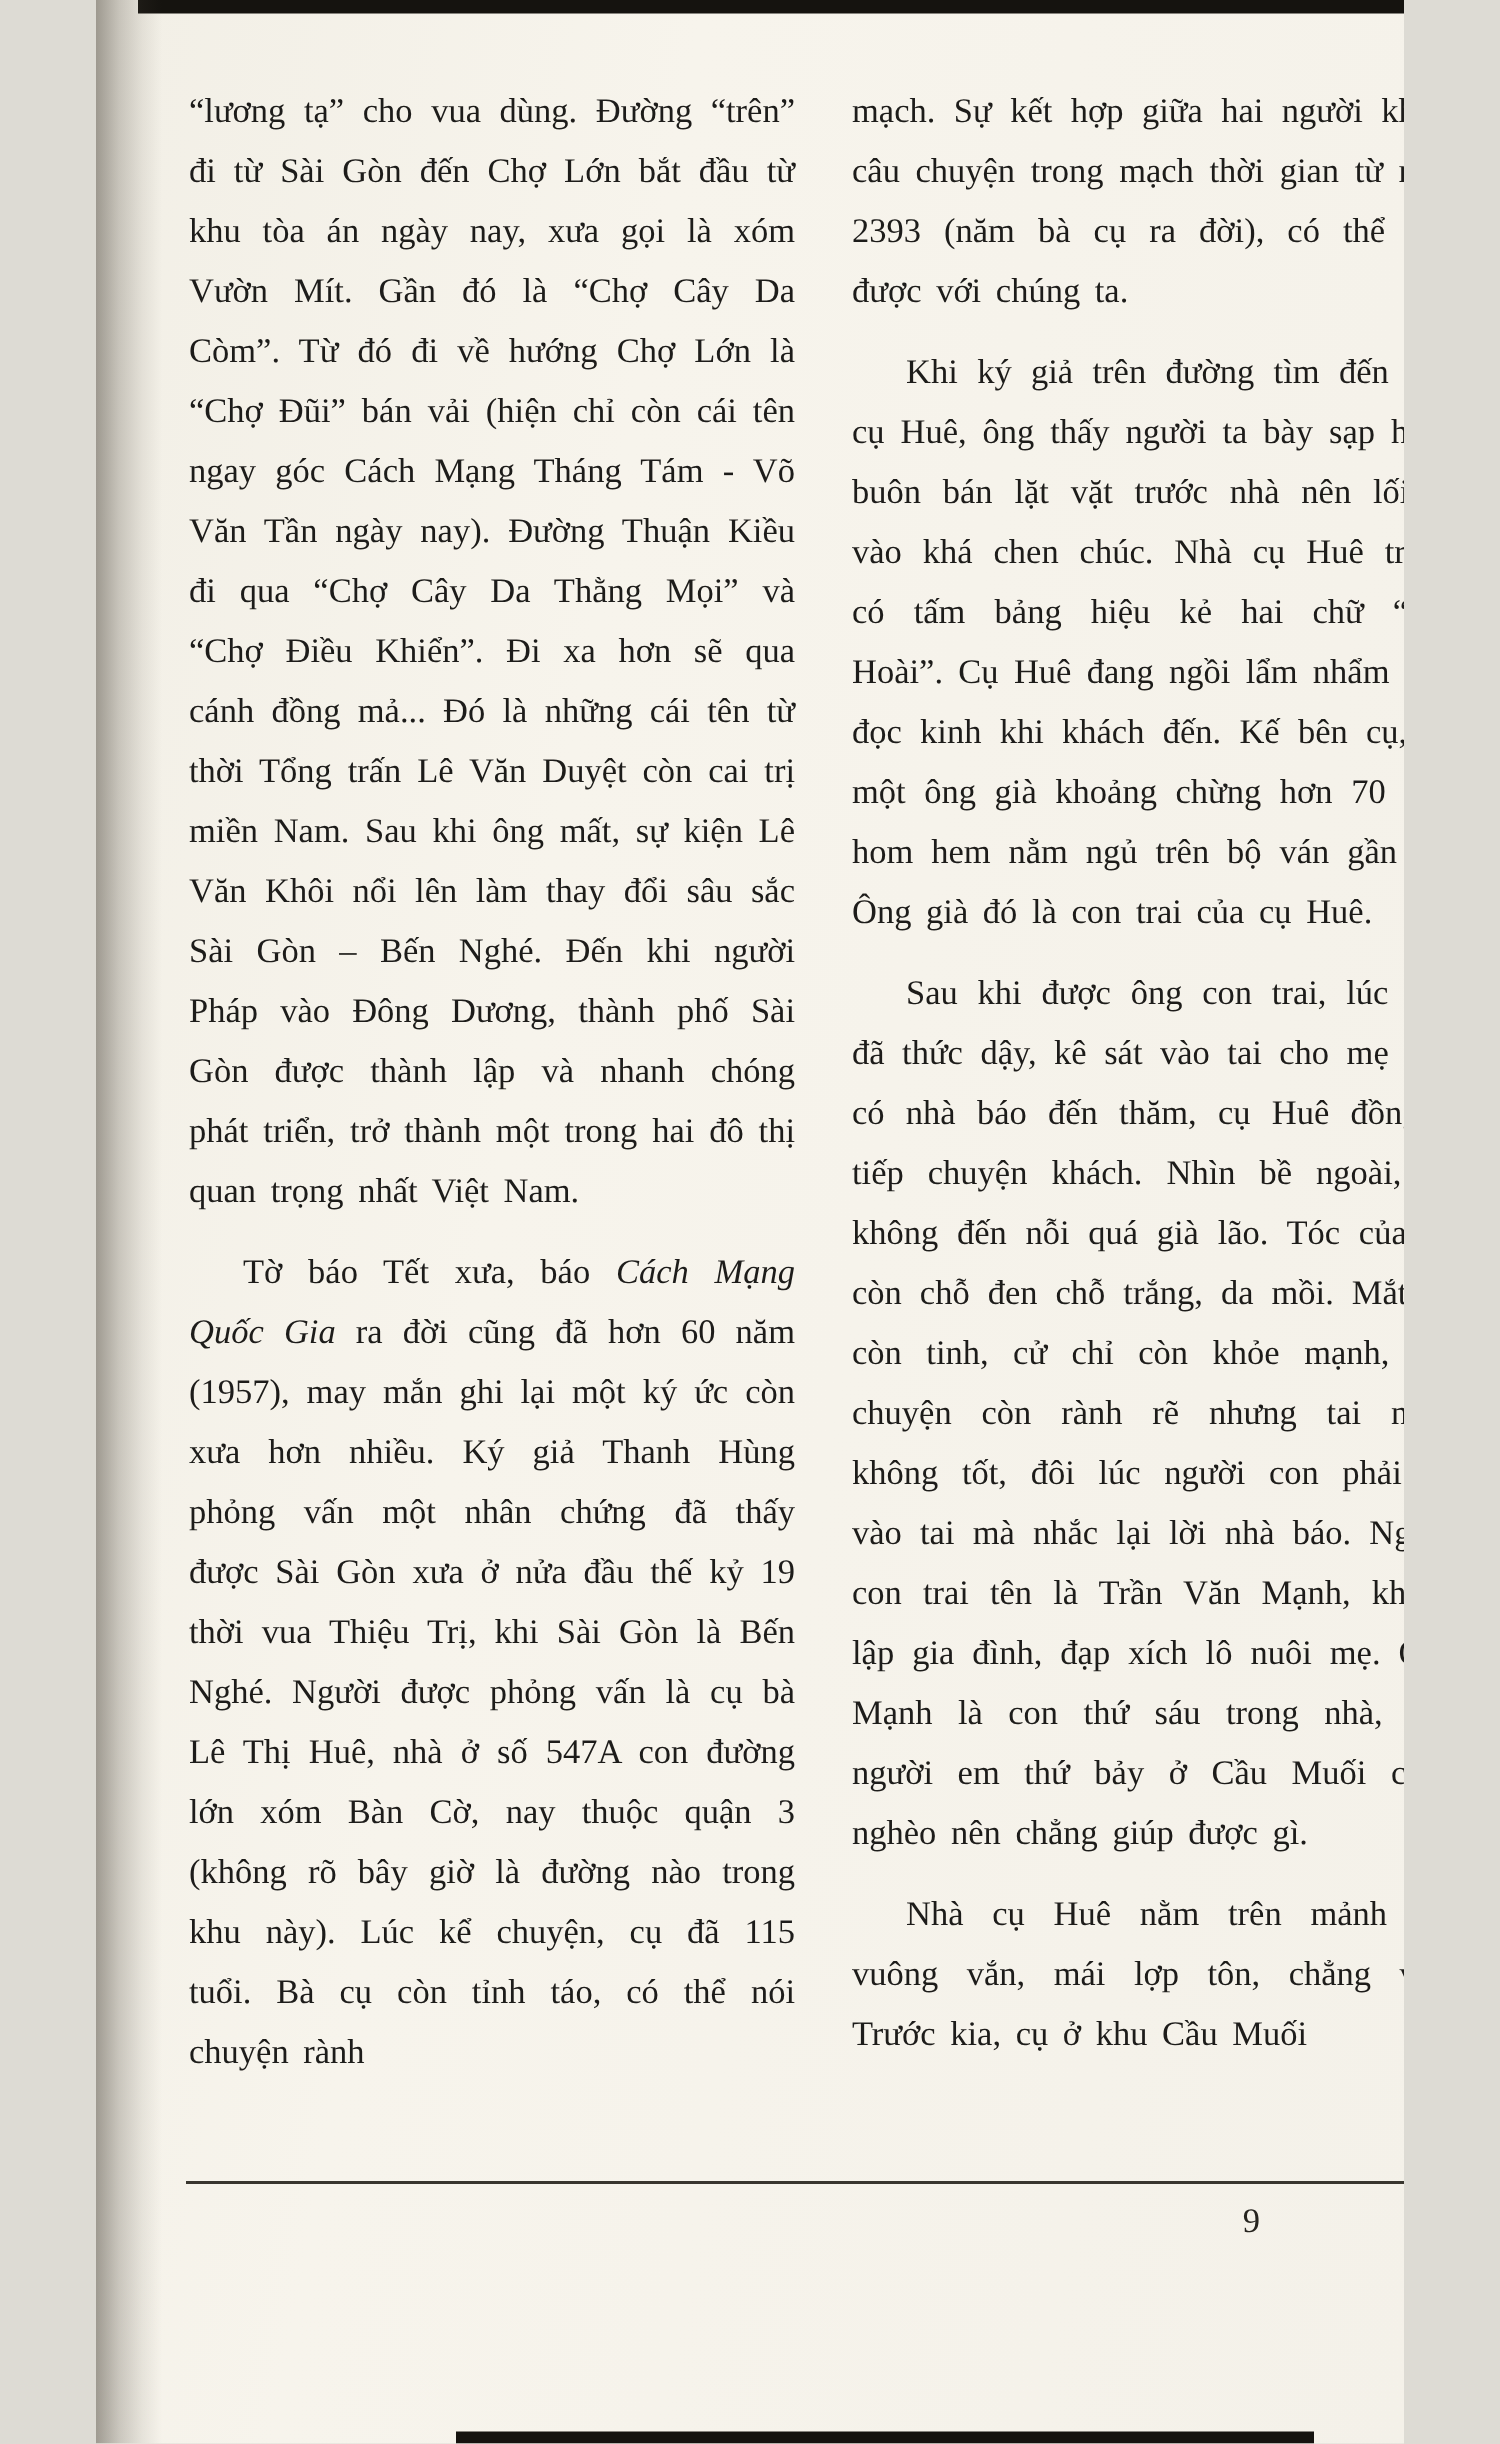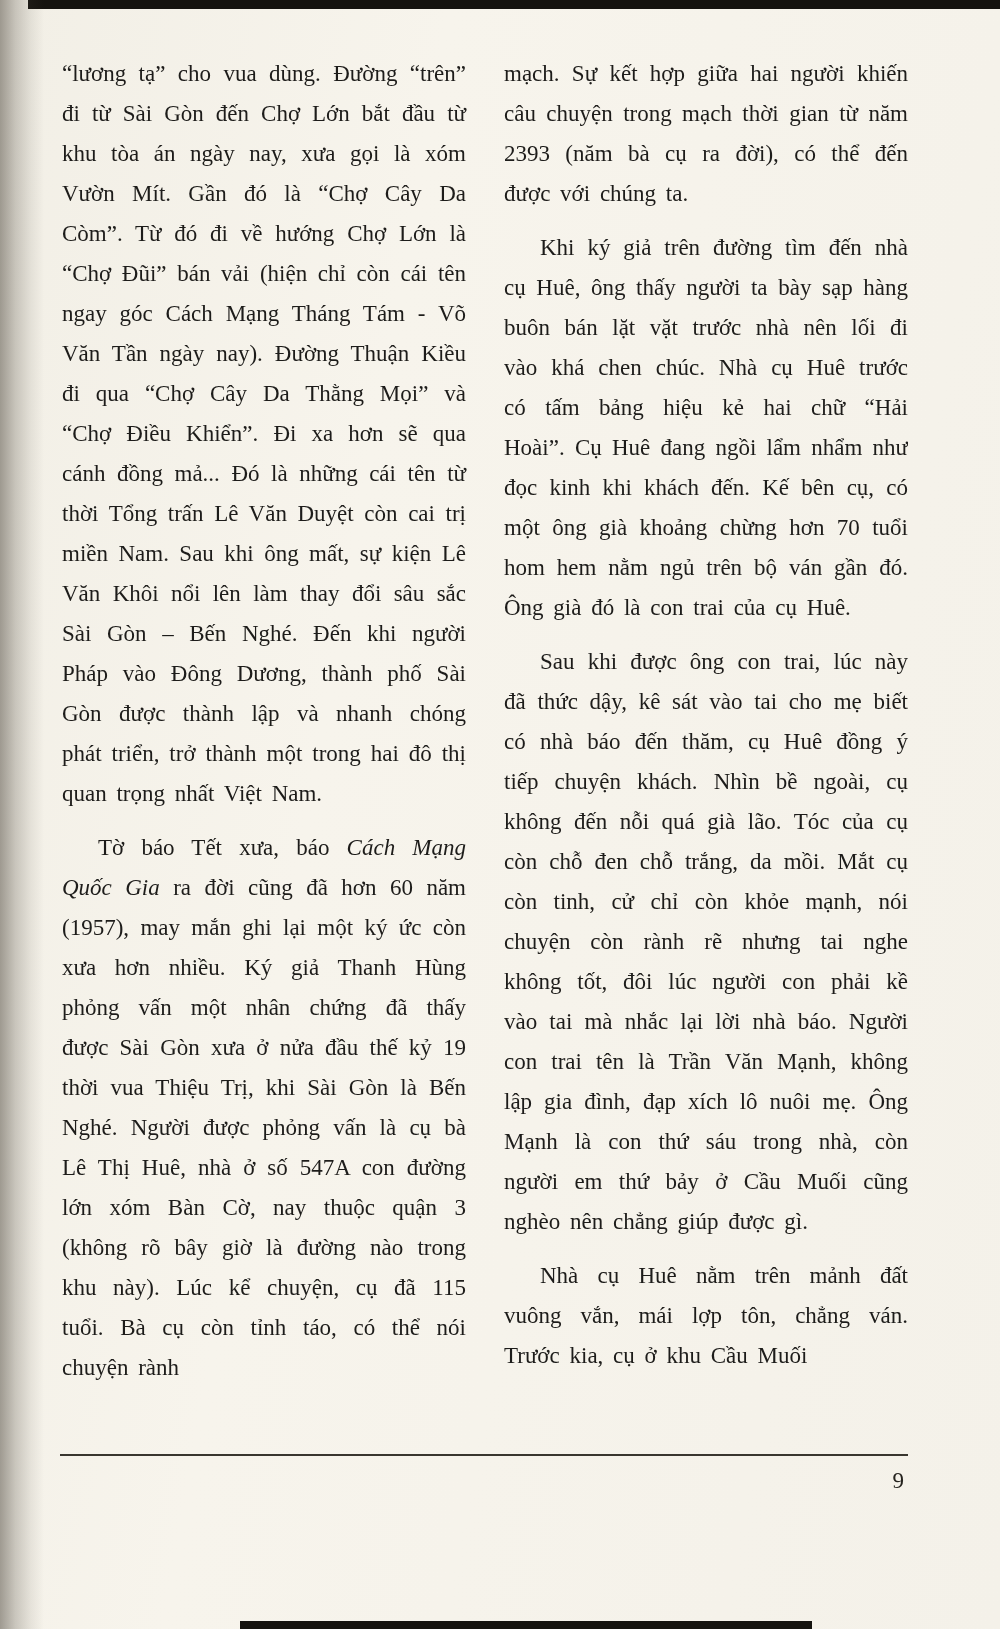--- a/index.html
+++ b/index.html
@@ -2,21 +2,21 @@
 <html><head>
 <meta charset="utf-8">
 <style>
   * { margin:0; padding:0; box-sizing:border-box; }
   body {
     font-family: "Liberation Serif", "DejaVu Serif", serif;
     background:#dddbd4;
   }
   .page {
     position:relative;
-    width:1000px;
+    width:872px;
     height:1629px;
     margin:0 auto;
     background:linear-gradient(100deg,#f2efe6 0%,#f7f4ec 35%,#f4f1e9 100%);
     color:#1d1c1a;
     overflow:hidden;
     padding-left:17px;
   }
   
   .edge-top {
     position:absolute; top:0; left:28px; right:0; height:9px;

